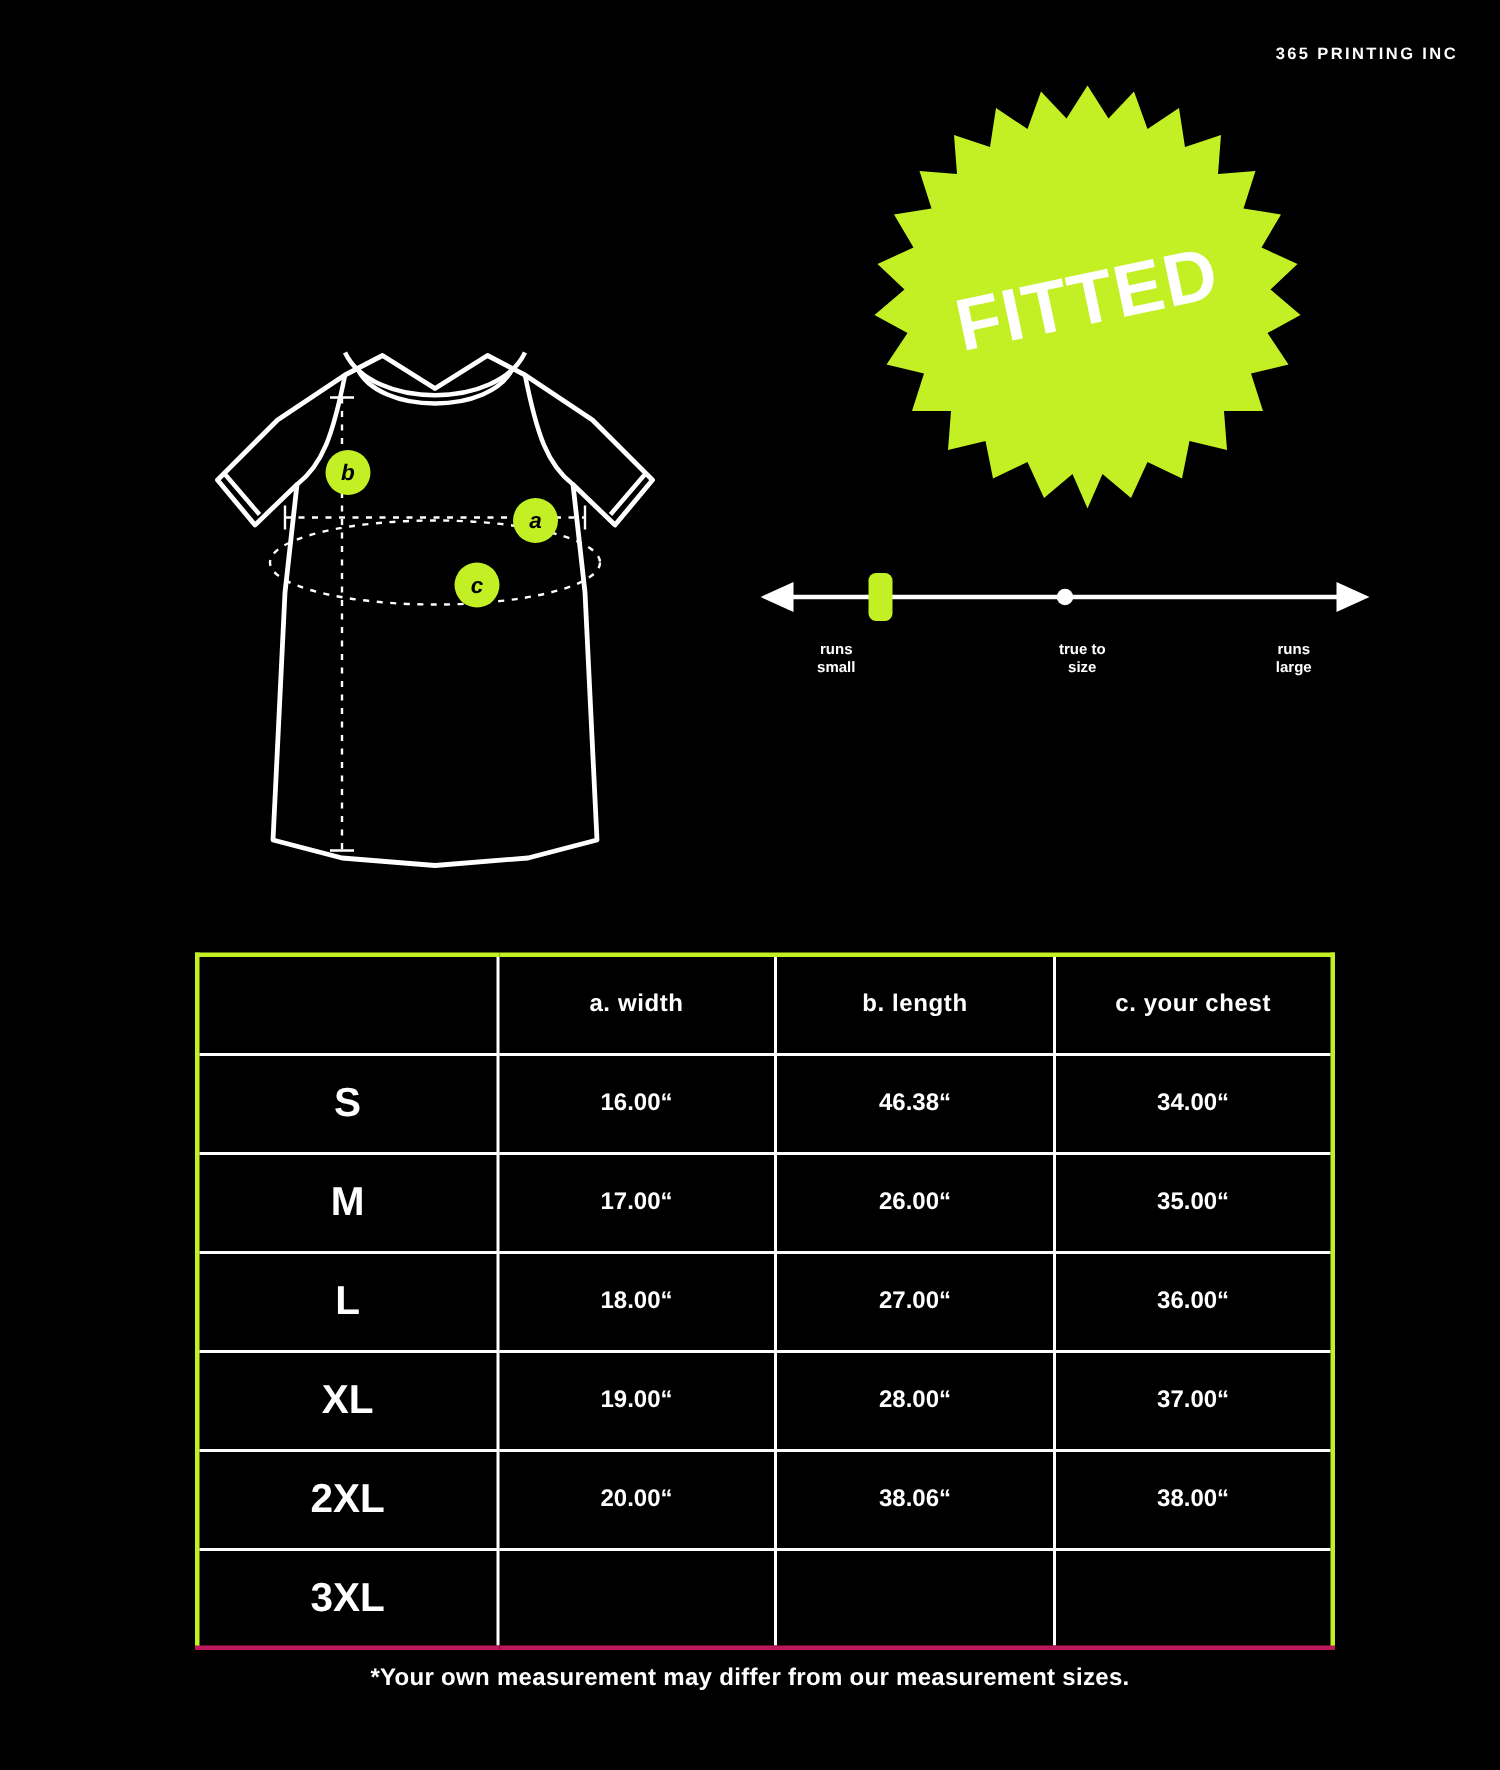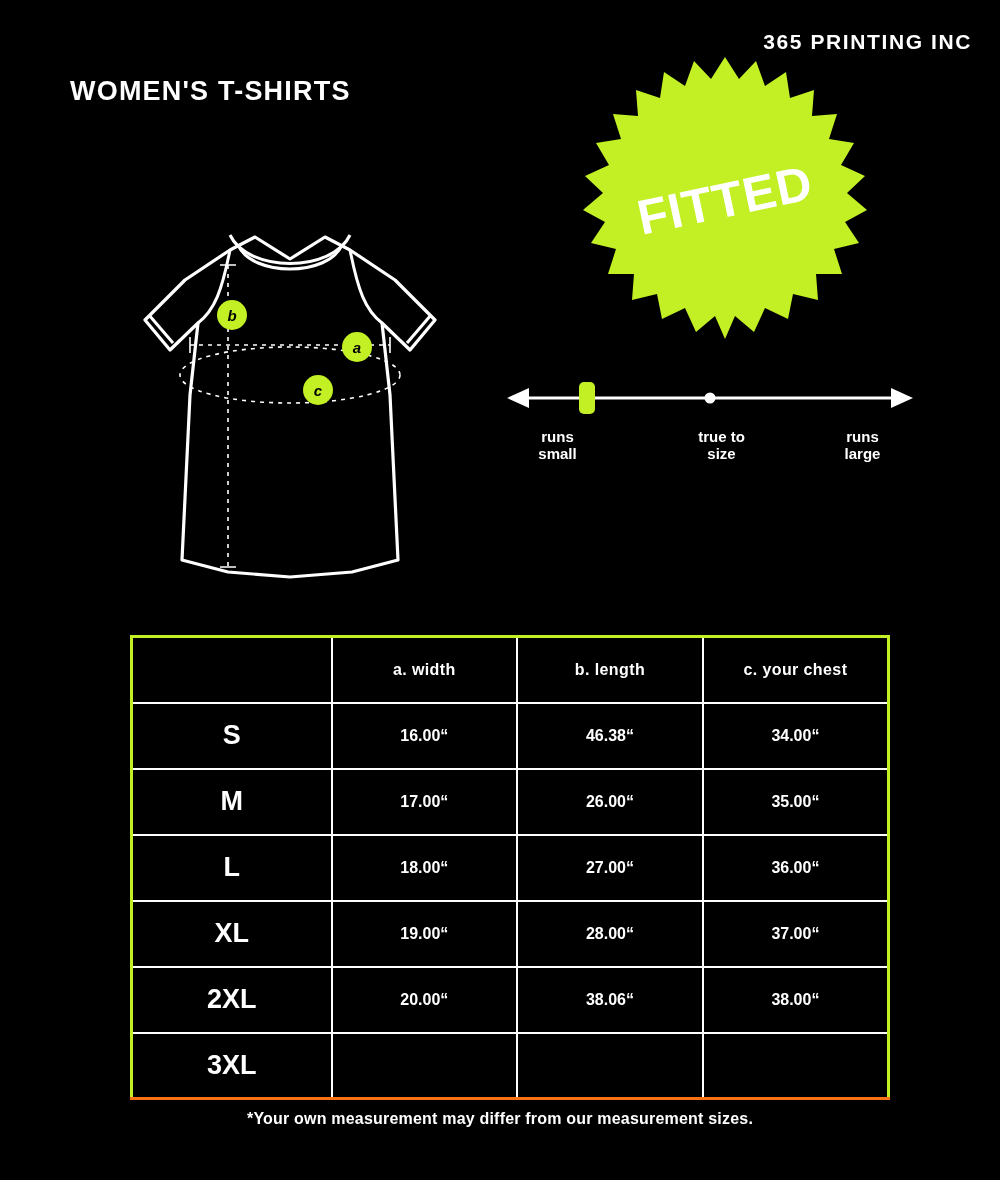--- a/index.html
+++ b/index.html
@@ -15,21 +15,21 @@
     font-family: "Liberation Sans", sans-serif;
     color: #ffffff;
     overflow: hidden;
   }
 
   
   .brand {
     position: absolute;
     top: 30px;
     right: 28px;
-    font-size: 21px;
+    font-size: 11px;
     font-weight: bold;
     letter-spacing: 1.6px;
     color: #ffffff;
   }
 
   
   .title-block {
     position: absolute;
     left: 62px;
     top: 66px;
@@ -110,21 +110,21 @@
   }
   .scale-labels {
     position: absolute;
     top: 58px;
     left: 0;
     width: 410px;
     height: 40px;
   }
   .scale-label {
     position: absolute;
-    font-size: 15px;
+    font-size: 10px;
     font-weight: bold;
     text-align: center;
     line-height: 1.15;
     color: #ffffff;
   }
   .lbl-small { left: 0px; width: 105px; }
   .lbl-true  { left: 164px; width: 105px; }
   .lbl-large { left: 305px; width: 105px; }
 
   
@@ -144,21 +144,21 @@
     height: 66px;
     text-align: center;
     vertical-align: middle;
     padding: 0;
   }
   table.size-table tr:first-child td,
   table.size-table tr:first-child th {
     border-top: 3px solid #c2f024;
   }
   table.size-table tr:last-child td {
-    border-bottom: 3px solid #f97316;
+    border-bottom: 3px solid #be185d;
   }
   table.size-table td:first-child,
   table.size-table th:first-child {
     border-left: 3px solid #c2f024;
   }
   table.size-table td:last-child,
   table.size-table th:last-child {
     border-right: 3px solid #c2f024;
   }
   .col-label { width: 200px; }
@@ -189,21 +189,20 @@
     color: #ffffff;
     letter-spacing: .2px;
   }
 </style>
 </head>
 <body>
 
 <div class="brand">365 PRINTING INC</div>
 
 <div class="title-block">
-  <div class="title-sub">WOMEN'S T-SHIRTS</div>
 </div>
 
 <div class="shirt-wrap">
   <svg width="360" height="370" viewBox="0 0 360 370">
 
     <path d="M120 35 L75 65 L35 105 L60 135 L88 108 L80 180 L72 345 L118 357 L180 362 L242 357 L288 345 L280 180 L272 108 L300 135 L325 105 L285 65 L240 35 L215 22 L180 44 L145 22 Z" fill="none" stroke="#ffffff" stroke-width="3.2" stroke-linejoin="round"></path>
 
     <path d="M128 30 C142 62 218 62 232 30" fill="none" stroke="#ffffff" stroke-width="3"></path>
     <path d="M120 20 C138 58 222 58 240 20" fill="none" stroke="#ffffff" stroke-width="3"></path>
 

